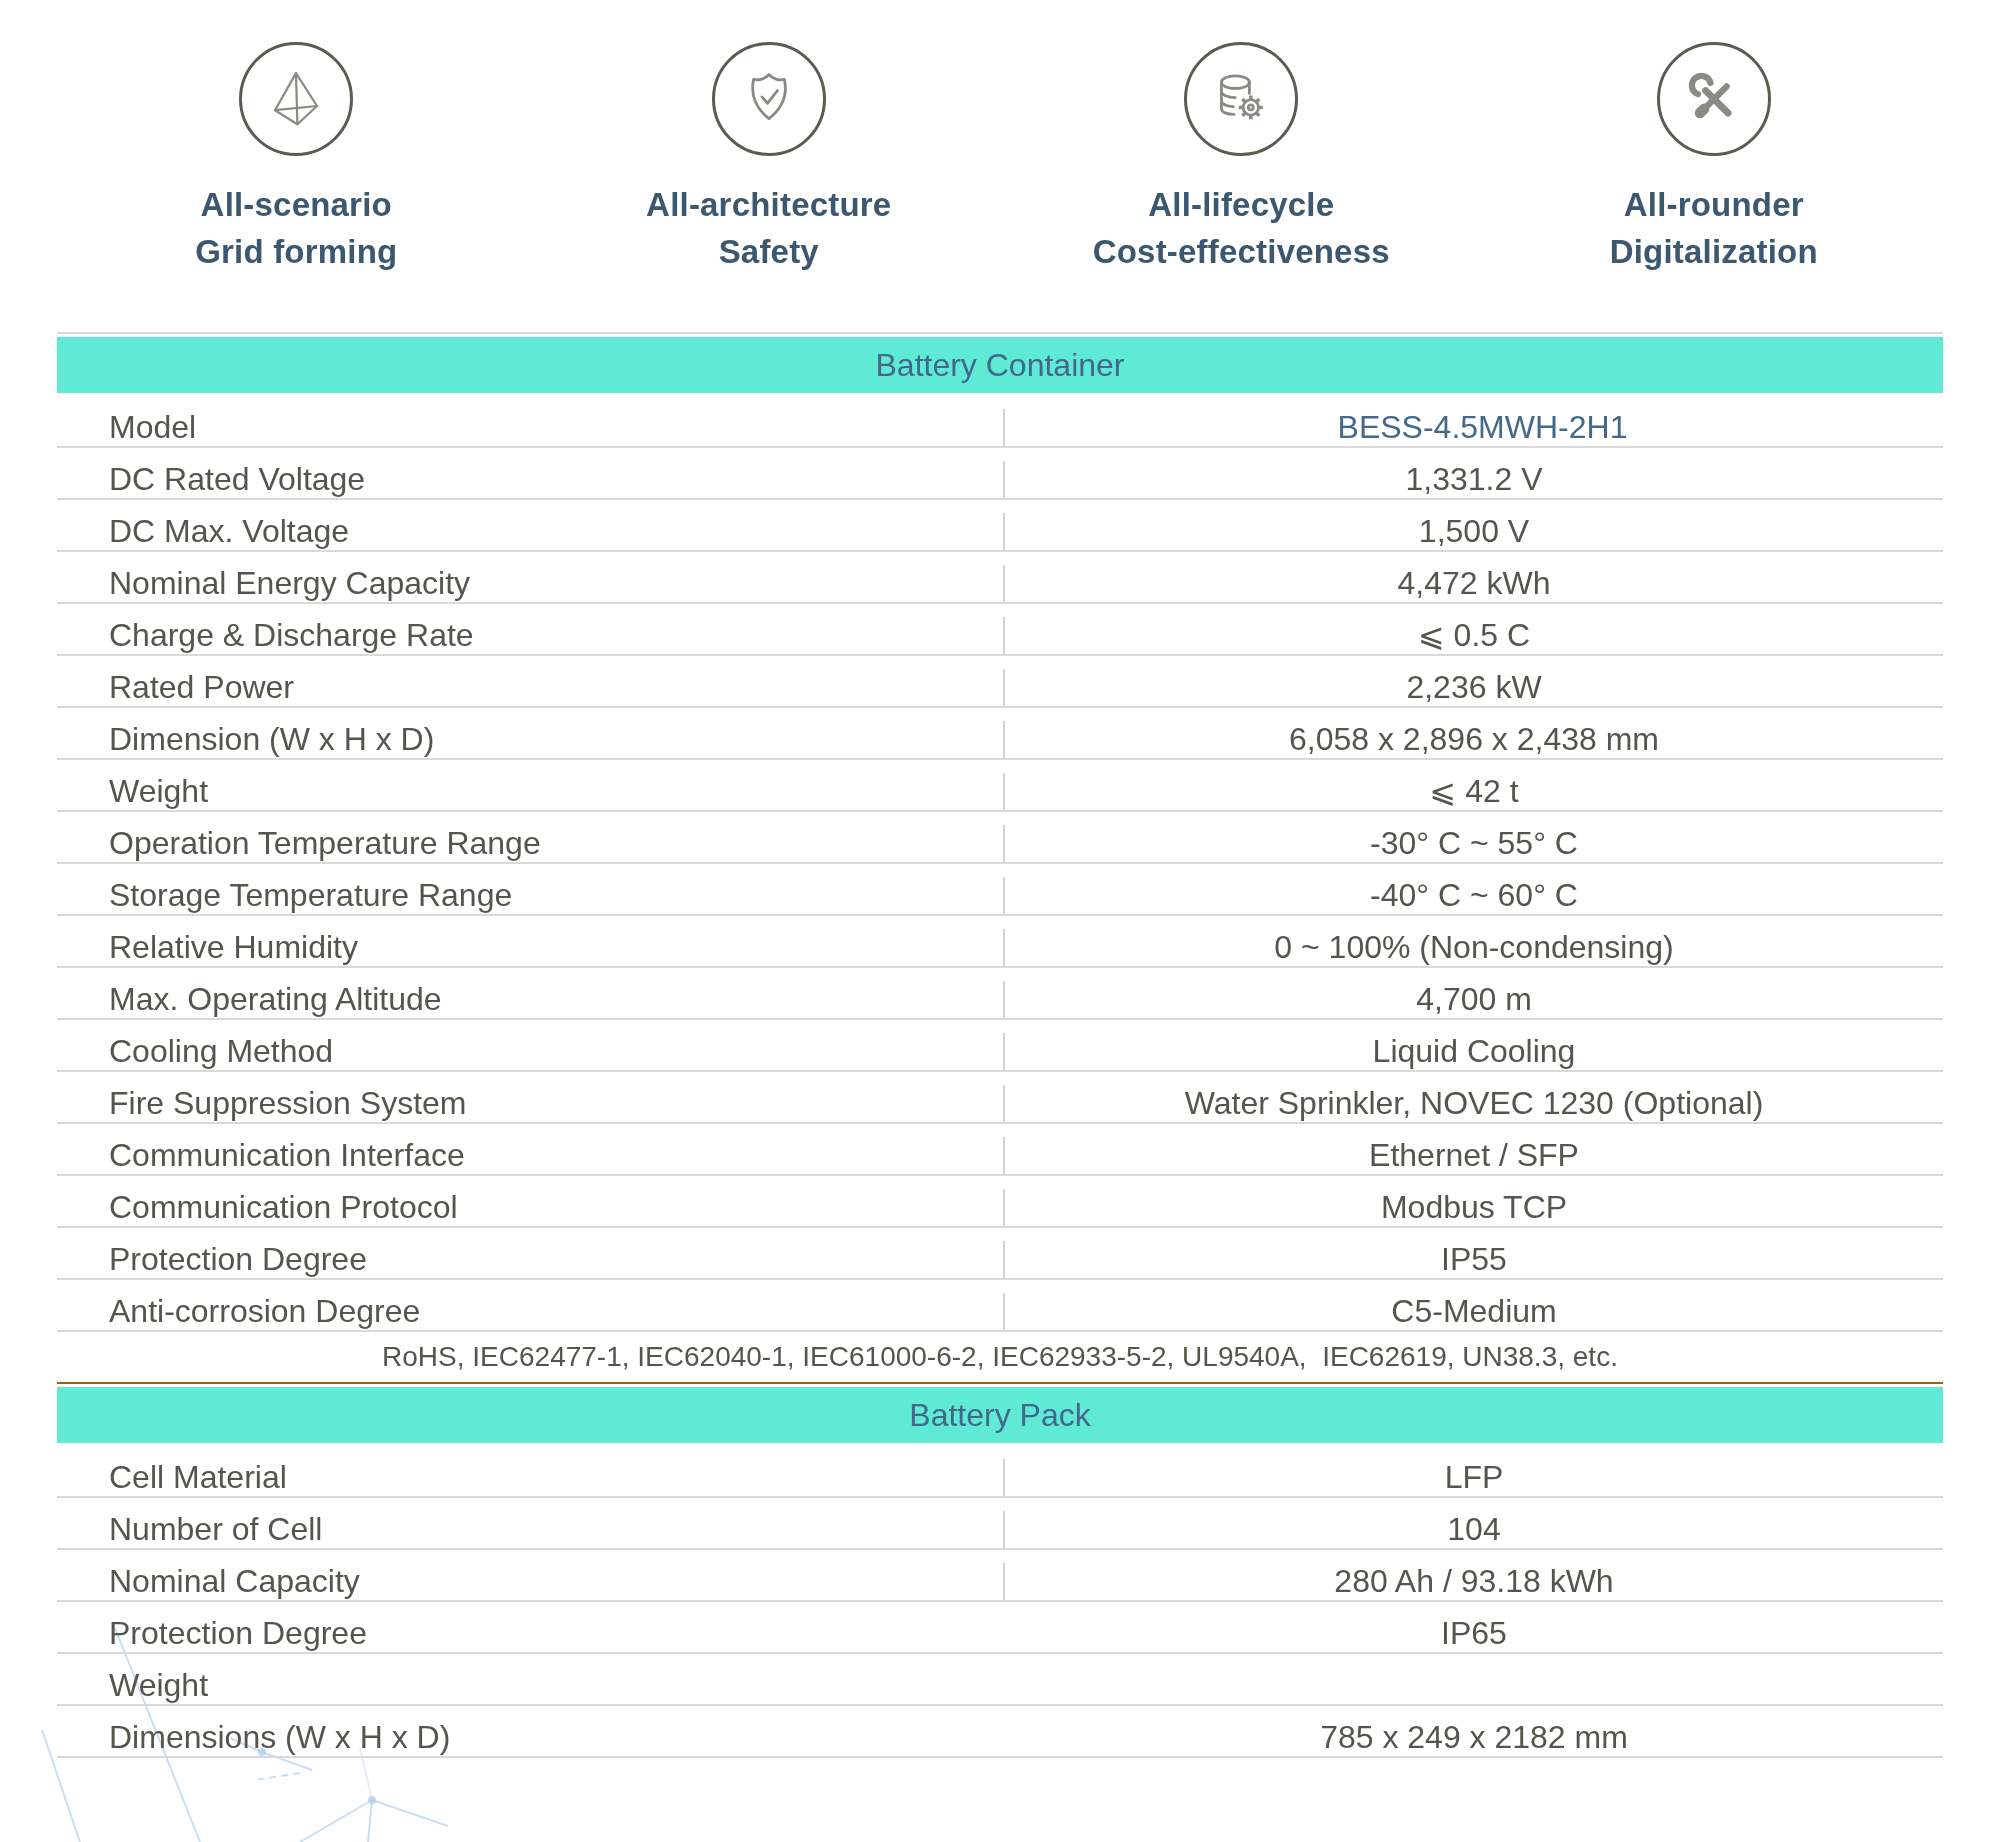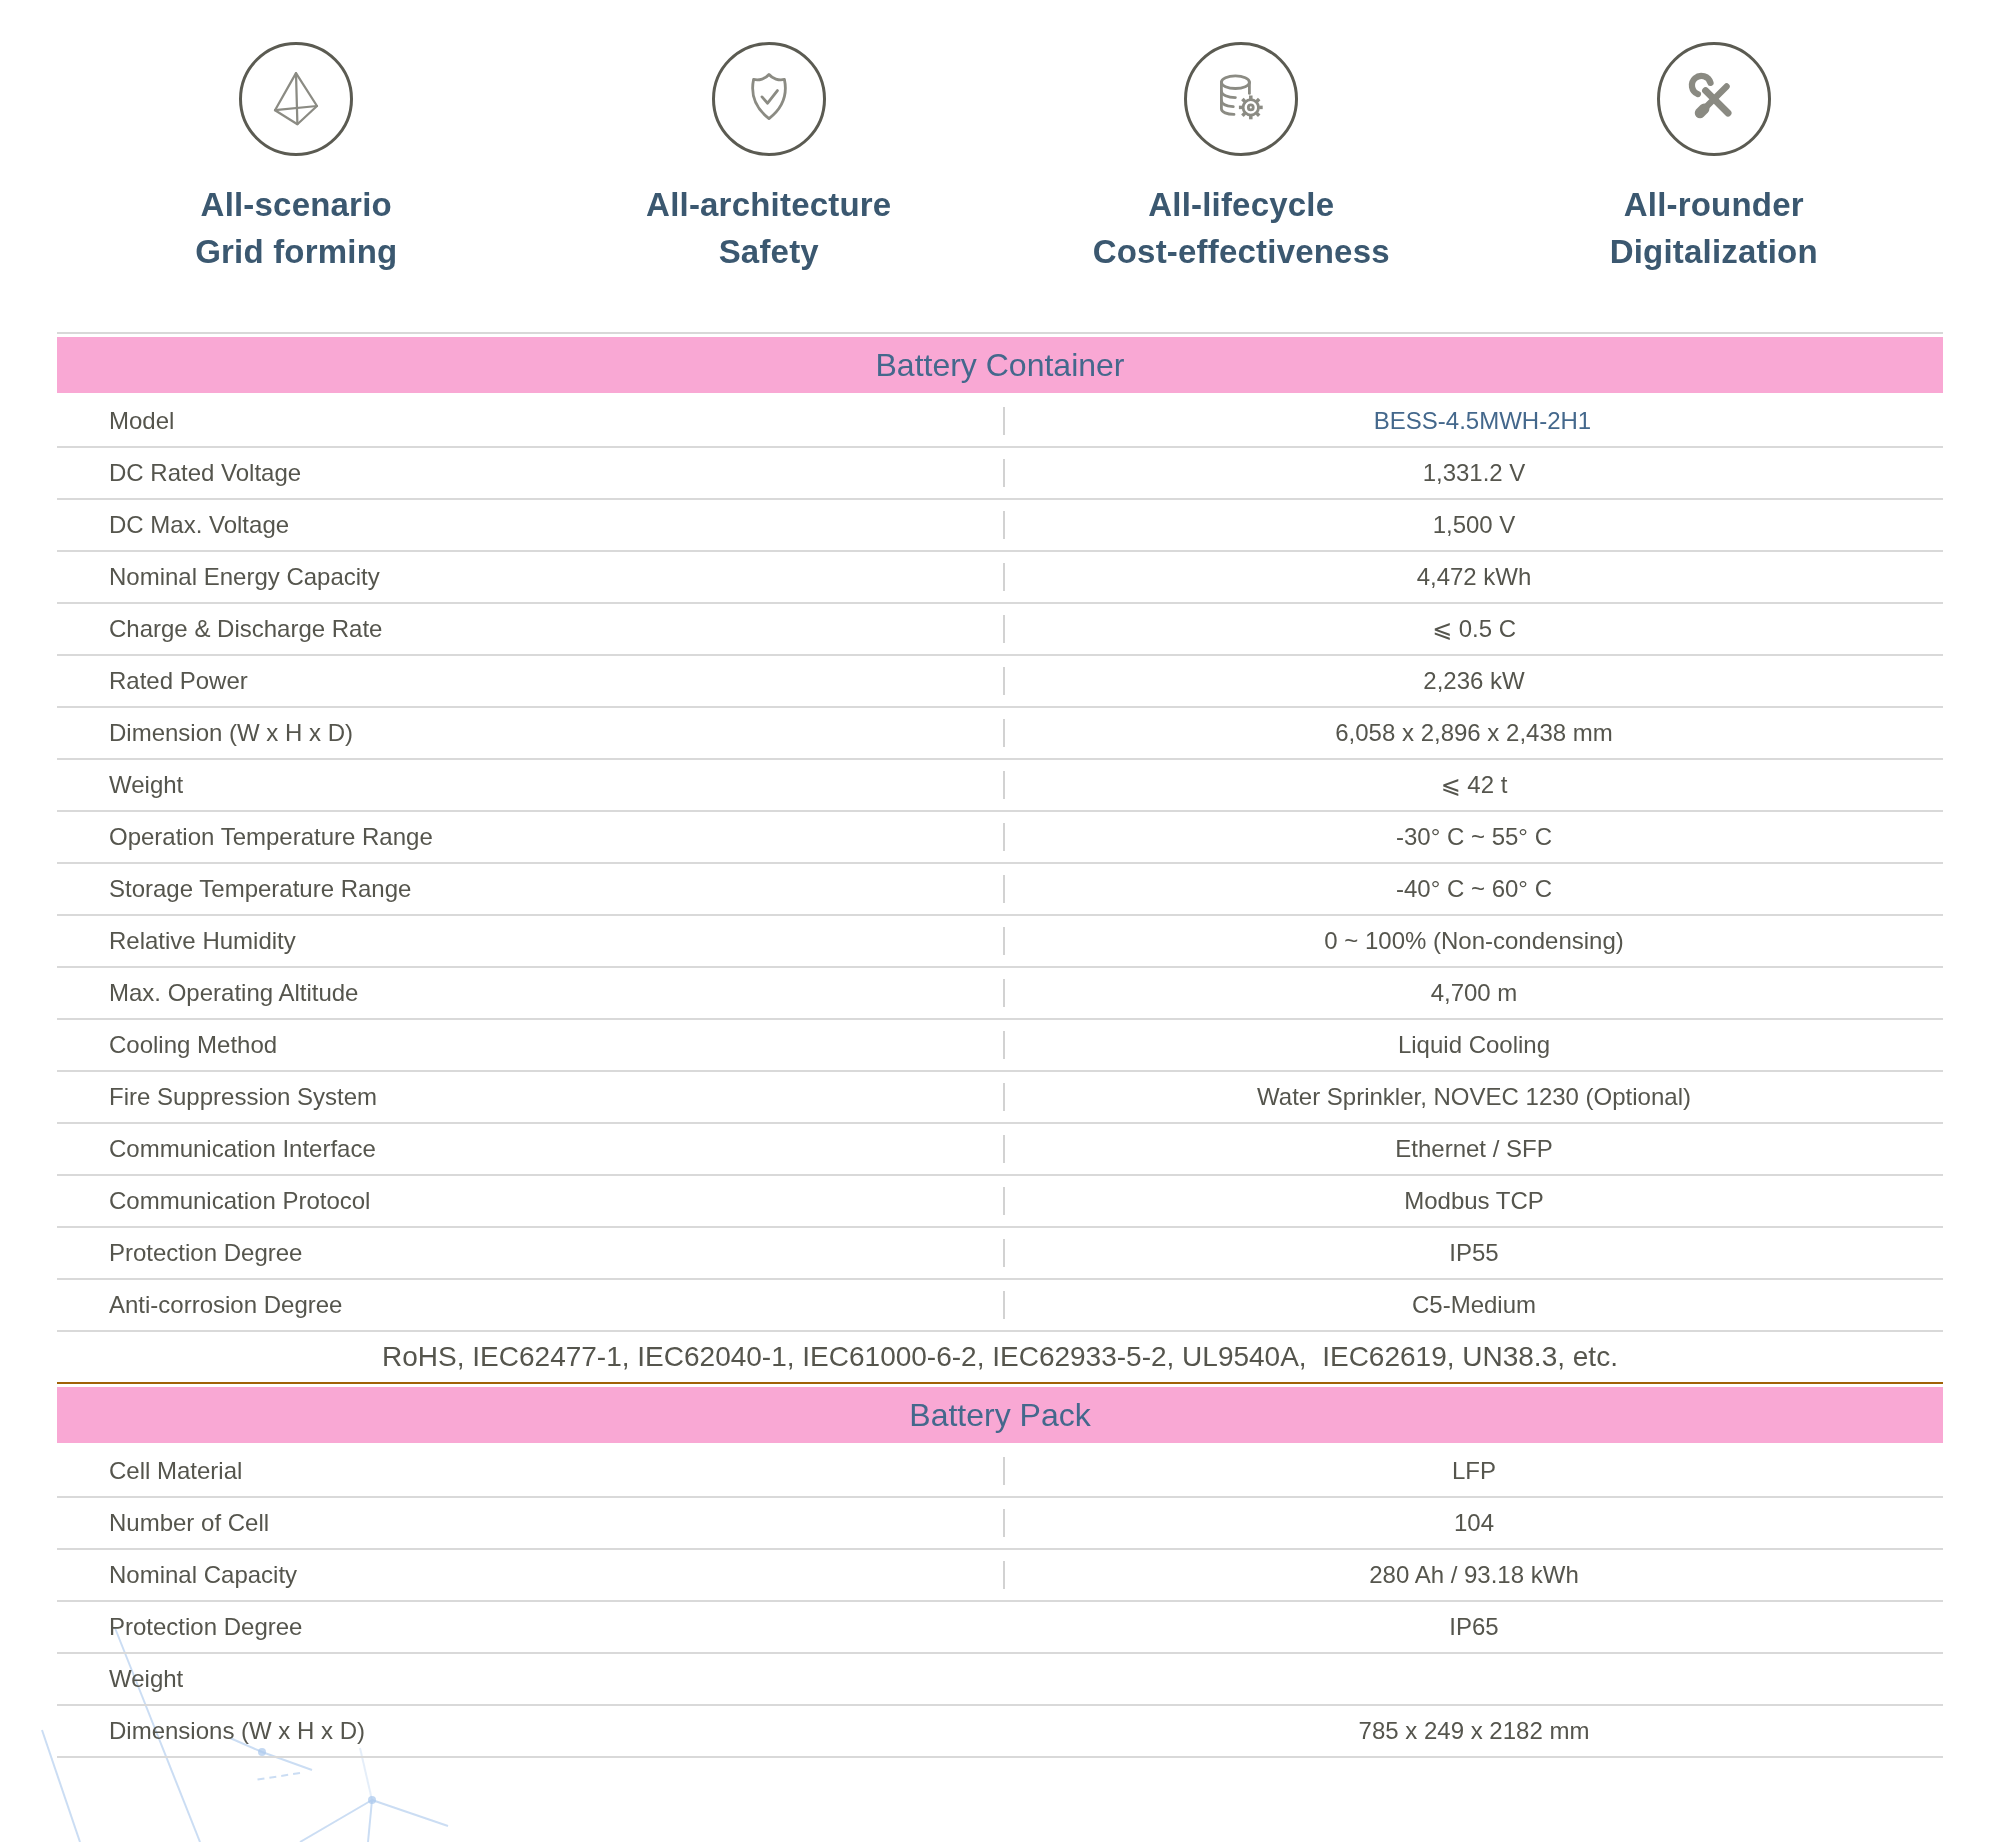--- a/index.html
+++ b/index.html
@@ -25,27 +25,27 @@
     font-size:33px;font-weight:bold;color:#3b5870;line-height:1.42;
     letter-spacing:0.2px;
   }
   
   .spec-table{
     position:absolute;left:57px;top:332px;width:1886px;
     border-top:2px solid #d8d8d8;
     z-index:1;
   }
   .band{
-    height:56px;margin:3px 0;background:#f9a8d4;
+    height:56px;margin:3px 0;background:#5eead4;
     display:flex;align-items:center;justify-content:center;
   }
   .band-title{font-size:32px;color:#44688c;}
   .row{
     display:flex;height:50px;border-bottom:2px solid #d9d9d9;
-    align-items:center;font-size:24px;color:#55554d;
+    align-items:flex-end;font-size:32px;color:#55554d;
   }
   .cell-label{
     width:948px;box-sizing:border-box;padding-left:52px;
     border-right:2px solid #d2d2d2;
     display:flex;align-items:center;
   }
   .row.no-divider .cell-label{border-right-color:transparent;}
   .cell-value{
     flex:1;display:flex;align-items:center;justify-content:center;
     text-align:center;

